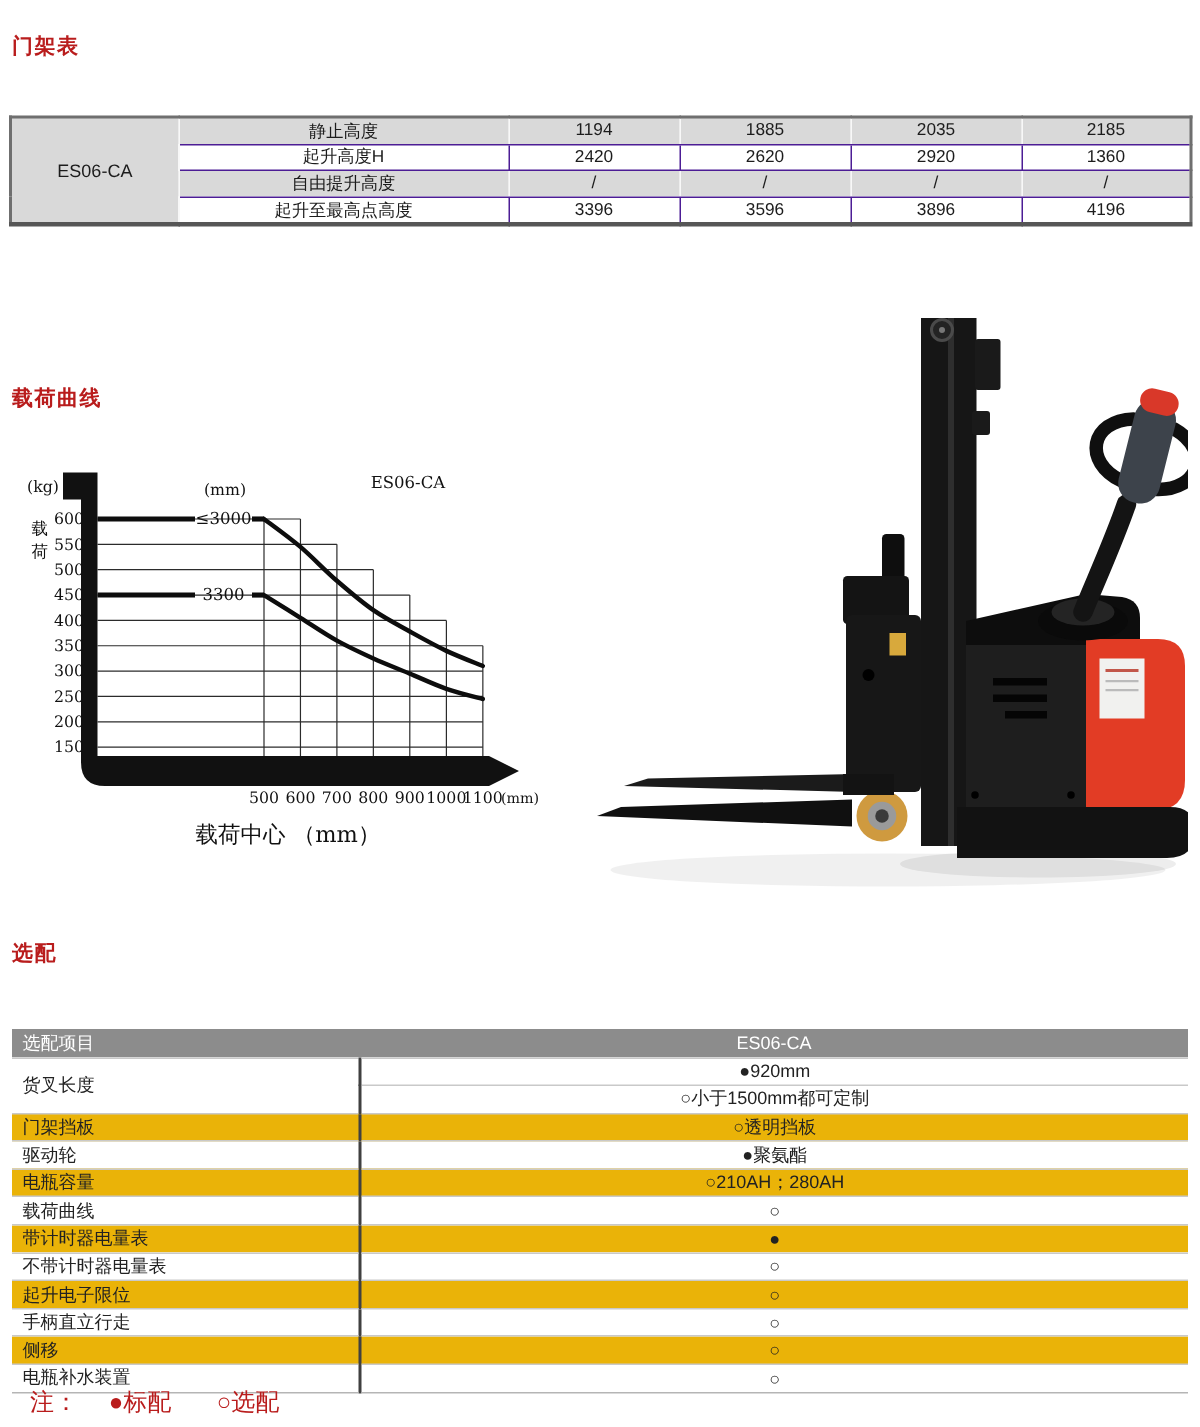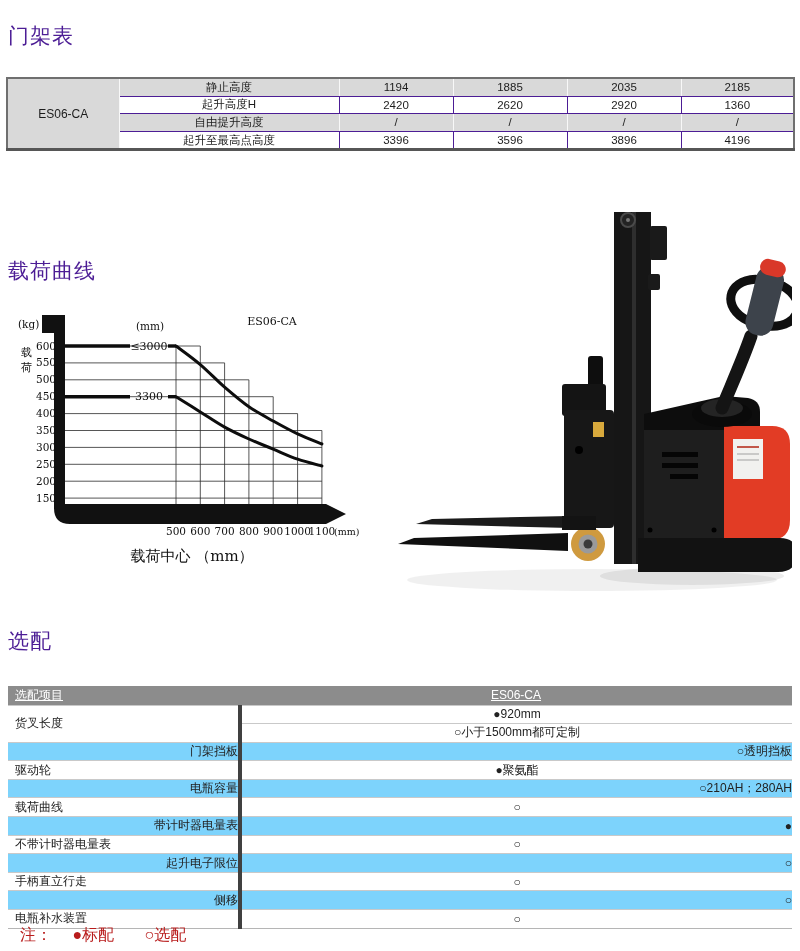--- a/index.html
+++ b/index.html
@@ -1,22 +1,22 @@
 <!DOCTYPE html>
 <html><head>
 <meta charset="utf-8">
 <style>
   html,body{margin:0;padding:0;}
   body{
     width:800px;height:951px;position:relative;overflow:hidden;
     background:#ffffff;font-family:"Liberation Sans",sans-serif;
   }
   .sec-title{
-    position:absolute;left:8px;margin:0;font-size:21px;font-weight:normal;
-    color:#4c1d95;letter-spacing:1px;
+    position:absolute;left:8px;margin:0;font-size:14px;font-weight:bold;
+    color:#b91c1c;letter-spacing:1px;
   }
   #mast-title{top:22px;}
   #curve-title{top:257px;}
   #options-title{top:627px;}
 
   
   table.mast{
     position:absolute;left:6px;top:77px;width:787px;border-collapse:collapse;
     table-layout:fixed;font-size:11.5px;color:#1c1c1c;
     border:2px solid #6f6f6f;border-bottom:3px solid #565656;
@@ -38,26 +38,26 @@
   #loadchart .xlabel{font-size:15px;}
 
   
   #truck{position:absolute;left:392px;top:186px;}
 
   
   table.opts{
     position:absolute;left:8px;top:686px;width:784px;border-collapse:collapse;
     table-layout:fixed;font-size:12px;color:#222;border-bottom:1px solid #b5b5b5;
   }
-  .opts th{background:#8c8c8c;color:#fff;font-weight:normal;height:18.5px;font-size:12px;padding:0;text-decoration:underline;}
+  .opts th{background:#8c8c8c;color:#fff;font-weight:normal;height:18.5px;font-size:12px;padding:0;}
   .opts th.item{text-align:left;padding-left:7px;}
   .opts td{height:17.6px;padding:0;border-top:1px solid #c9c9c9;background:#fff;}
-  .opts td.lbl{text-align:left;padding-left:7px;border-right:4px solid #404040;}
+  .opts td.lbl{text-align:left;padding-left:7px;border-right:2px solid #404040;}
   .opts td.val{text-align:center;}
-  .opts tr.g td{background:#7dd3fc;text-align:right;}
+  .opts tr.g td{background:#eab308;}
 
   .note{position:absolute;left:20px;top:925px;font-size:16px;color:#b91c1c;}
   .note span{margin-right:26px;}
   .note .pfx{margin-right:16px;}
 </style>
 </head>
 <body>
 
 <h2 id="mast-title" class="sec-title">门架表</h2>
 

